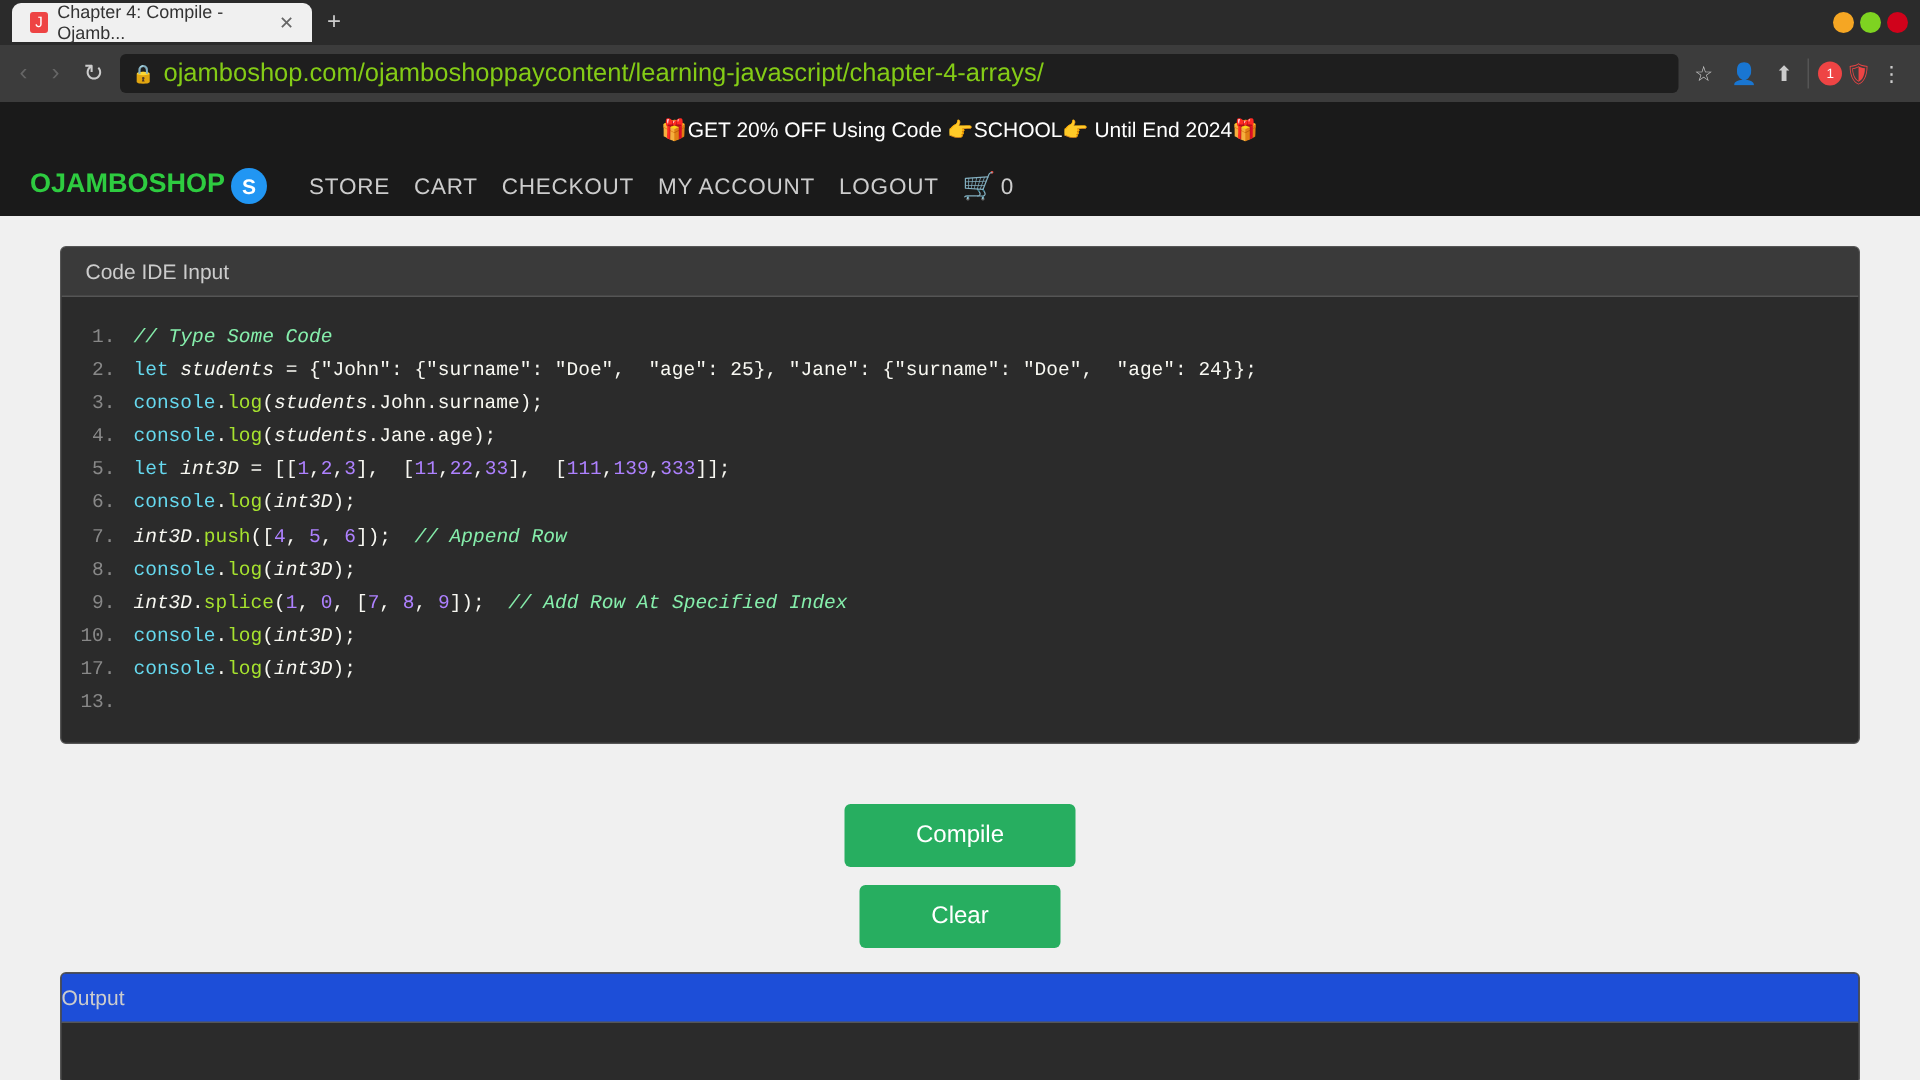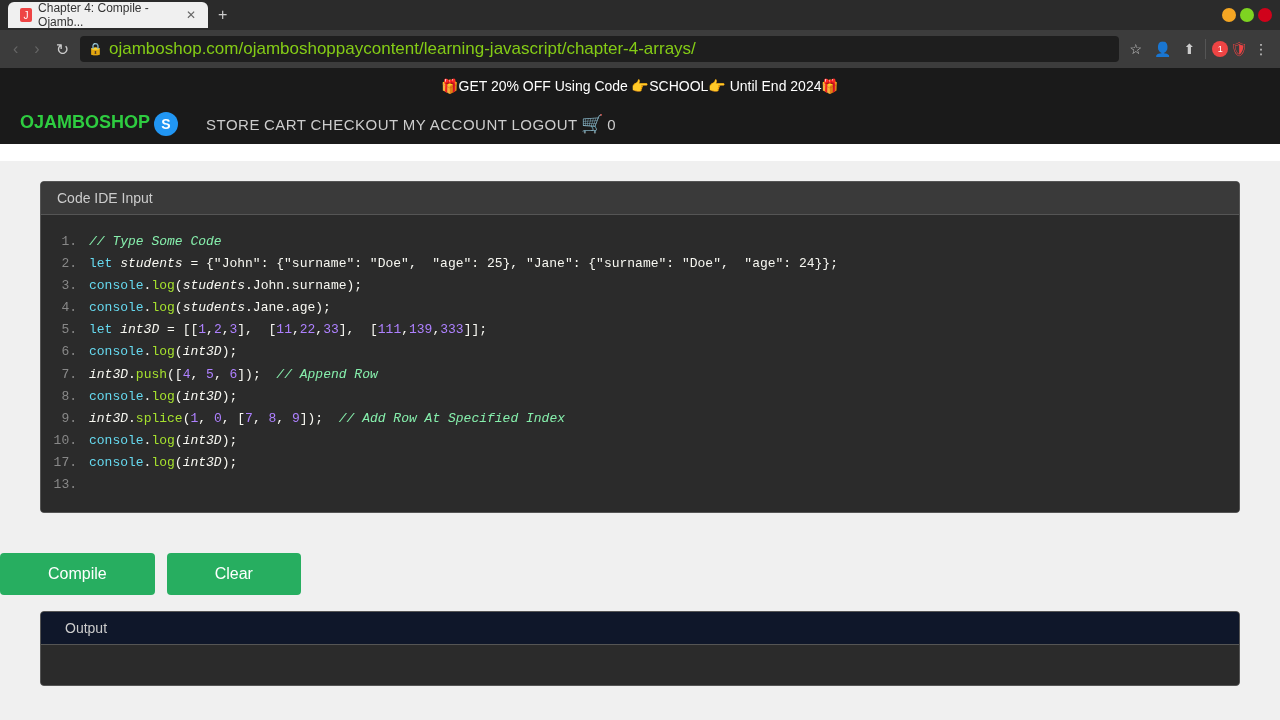--- a/index.html
+++ b/index.html
@@ -107,21 +107,21 @@
       color: white;
       border-radius: 50%;
       width: 24px;
       height: 24px;
       display: flex;
       align-items: center;
       justify-content: center;
       font-size: 14px;
       font-weight: bold;
     }
-    .nav-links { display: flex; align-items: center; gap: 4px; margin-left: 8px; }
+    .nav-links { display: flex; align-items: center; gap: 16px; margin-left: 8px; }
     .nav-link {
       color: #ccc;
       text-decoration: none;
       font-size: 15px;
       font-weight: 500;
       letter-spacing: 0.5px;
     }
     .nav-cart {
       color: #ccc;
       text-decoration: none;
@@ -129,21 +129,20 @@
       display: flex;
       align-items: center;
       gap: 3px;
     }
     .cart-icon { font-size: 18px; }
 
     
     .ide-container {
       background: #f0f0f0;
       padding: 20px 40px;
-      margin-top: 17px;
     }
 
     .code-ide {
       background: #2b2b2b;
       border: 1px solid #555;
       border-radius: 4px;
       overflow: hidden;
     }
     .code-ide-header {
       background: #3a3a3a;
@@ -174,20 +173,21 @@
     
     .kw { color: #66d9ef; } 
     .var-name { color: #f8f8f2; font-style: italic; }
     .num { color: #ae81ff; }
     .comment { color: #86efac; font-style: italic; }
     .method { color: #a6e22e; }
 
     
     .buttons-row {
       display: flex;
+      flex-direction: column;
       align-items: center;
       gap: 12px;
       padding: 20px 0 16px 0;
       background: #f0f0f0;
     }
     .btn-compile, .btn-clear {
       background: #27ae60;
       color: white;
       border: none;
       border-radius: 4px;
@@ -203,22 +203,22 @@
       background: #f0f0f0;
       padding: 0 40px 20px 40px;
     }
     .output-box {
       background: #3a3a3a;
       border: 1px solid #555;
       border-radius: 4px;
       overflow: hidden;
     }
     .output-header {
-      background: #0f172a;
-      padding: 8px 24px;
+      background: #1d4ed8;
+      padding: 8px 0;
       color: #ccc;
       font-size: 14px;
       border-bottom: 1px solid #555;
     }
     .output-body {
       background: #2b2b2b;
       padding: 10px 16px;
       min-height: 40px;
       font-family: 'Courier New', Courier, monospace;
       font-size: 13px;

